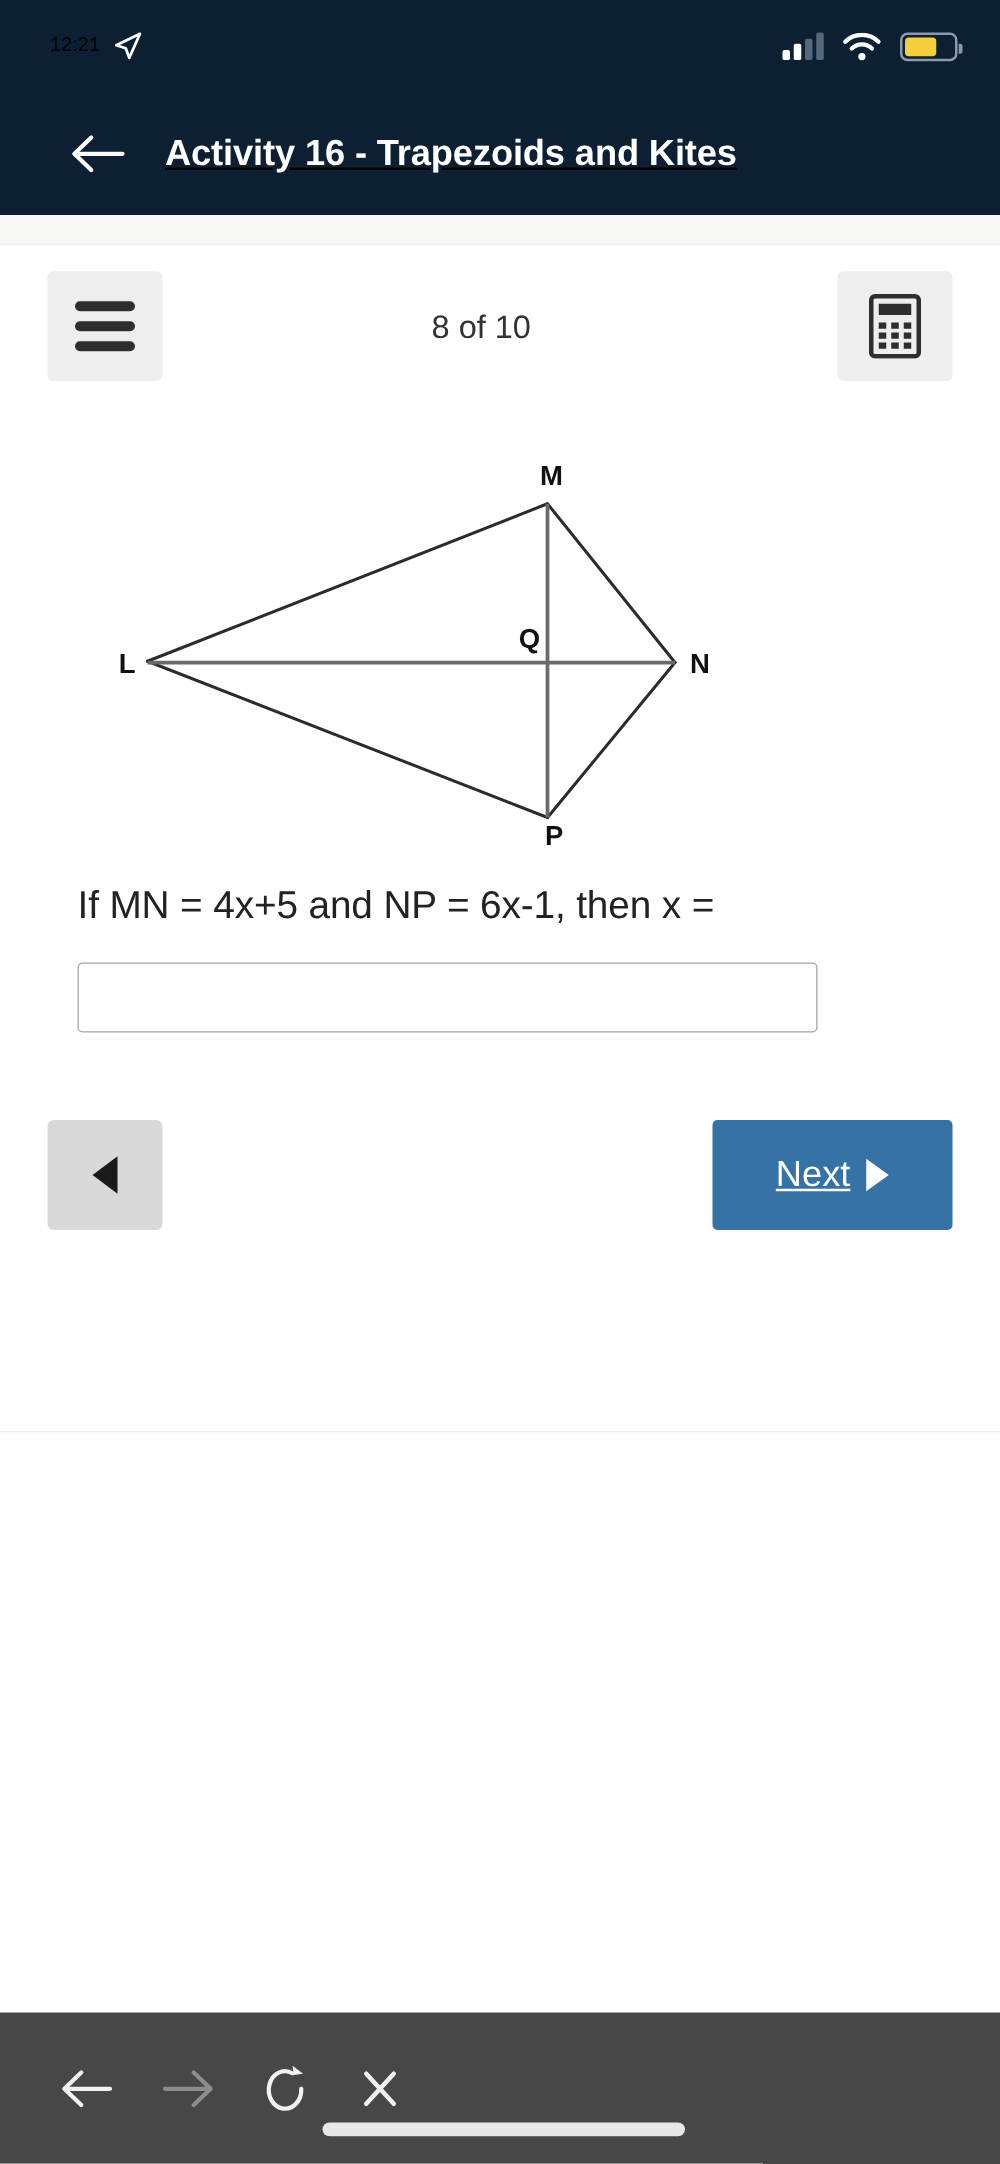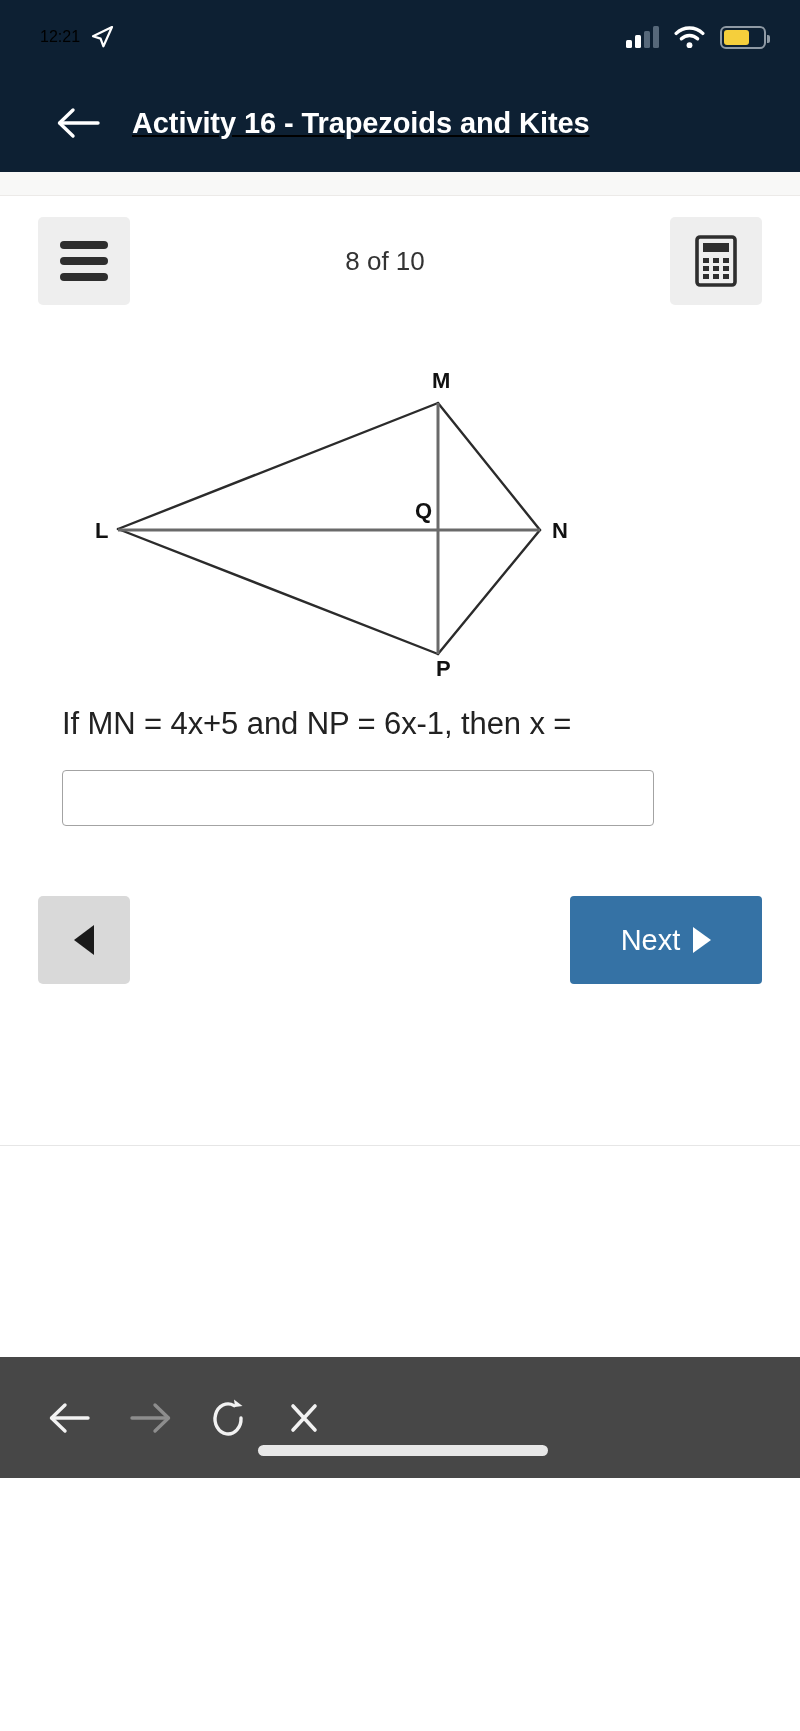--- a/index.html
+++ b/index.html
@@ -8,21 +8,21 @@
     width: 800px;
     height: 1731px;
     background: #ffffff;
     font-family: "Liberation Sans", sans-serif;
     overflow: hidden;
   }
 
   #app {
     position: relative;
     width: 800px;
-    height: 1478px;
+    height: 1731px;
     background: #ffffff;
   }
 
   
   .header-wrap {
     position: absolute;
     top: 0; left: 0;
     width: 800px;
     height: 172px;
     background: #0d2033;
@@ -226,20 +226,21 @@
     border: none;
     border-radius: 4px;
     color: #ffffff;
     font-size: 29px;
     font-family: "Liberation Sans", sans-serif;
     display: flex;
     align-items: center;
     justify-content: center;
     gap: 13px;
     cursor: pointer;
+    text-decoration: underline;
   }
 
   .tri-left {
     width: 0; height: 0;
     border-top: 15px solid transparent;
     border-bottom: 15px solid transparent;
     border-right: 20px solid #1a1a1a;
   }
   .tri-right-white {
     width: 0; height: 0;

